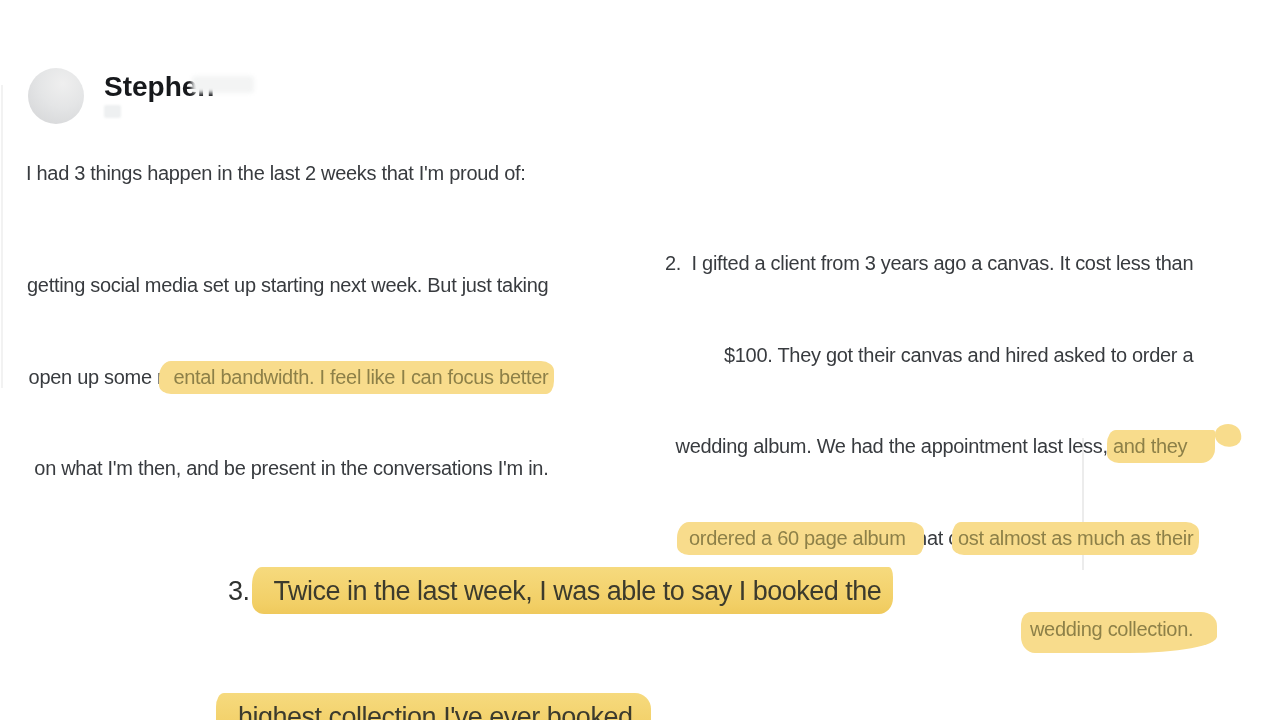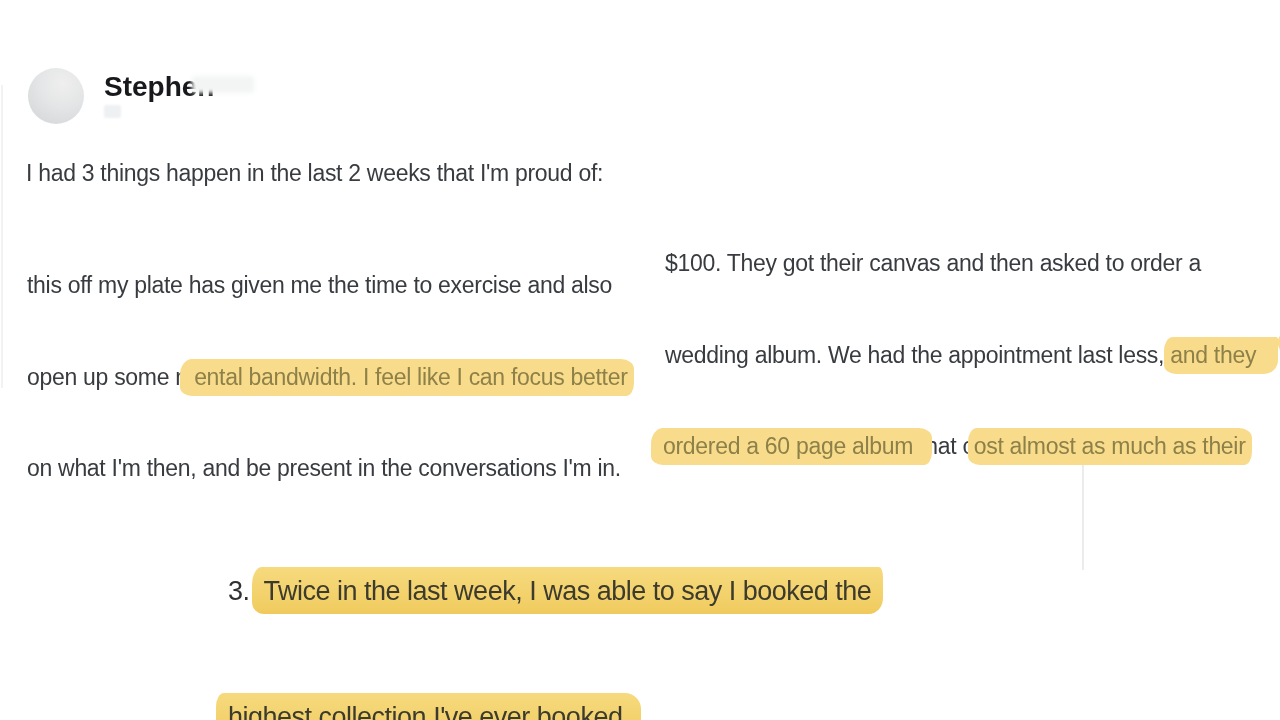--- a/index.html
+++ b/index.html
@@ -38,22 +38,22 @@
     background: #f3f4f4; border-radius: 3px; filter: blur(2px);
   }
   .time-smudge {
     position: absolute; left: 104px; top: 105px; width: 17px; height: 13px;
     background: #eef0f1; border-radius: 2px; filter: blur(1px);
   }
 
   
   .body-text {
     position: absolute;
-    font-size: 23px; line-height: 30.5px; letter-spacing: -0.3px;
-    color: #383b3f; white-space: pre;
+    font-size: 20px; line-height: 30.5px; letter-spacing: -0.3px;
+    color: #383b3f; white-space: pre; text-align: right;
   }
   .intro   { left: 26px;  top: 158px; }
   .item1   { left: 27px;  top: 209px; }
   .item2   { left: 665px; top: 187px; }
 
   .item3 {
     position: absolute; left: 228px; top: 486px;
     font-size: 27px; line-height: 42px; letter-spacing: -0.5px;
     color: #303230; white-space: pre; font-weight: 400;
   }
@@ -65,41 +65,41 @@
     position: relative;
     background: #f8dc8c;
     color: #8d8048;
     padding: 5px 6px 6px 6px;
     margin: 0 -6px;
     border-radius: 9px 13px 8px 12px / 14px 10px 13px 9px;
   }
   .hl.bleed-left    { padding-left: 14px;  margin-left: -14px;  border-top-left-radius: 12px 16px; }
   .hl.bleed-right   { padding-right: 13px; margin-right: -13px; padding-left: 12px; }
   .hl.tail-right {
-    padding-right: 22px; margin-right: -22px;
+    padding-right: 28px; margin-right: -22px;
     border-top-right-radius: 2px; border-bottom-right-radius: 14px; margin-top: 23px;
   }
   .hl.tail-right::after {
     content: ""; position: absolute; left: 100%; top: -6px;
     width: 26px; height: 70%;
     background: #f8dc8c;
     border-radius: 45% 55% 40% 60%;
     transform: rotate(-10deg);
   }
   .hl.blob {
     padding: 6px 24px 13px 9px; margin: 0 -24px 0 -9px;
     border-radius: 10px 16px 45% 14px / 12px 14px 40% 16px;
   }
 
   
   .hl3 {
     position: relative;
     background: linear-gradient(180deg, #f6da7e 0%, #f2cf66 78%, #efc95c 100%);
     color: #3c3b2d;
-    padding: 9px 12px 8px 12px;
+    padding: 9px 12px 8px 22px;
     margin: 0 -12px;
     border-radius: 10px 4px 14px 12px / 18px 10px 16px 12px;
   }
   .hl3.second-line {
     border-radius: 8px 16px 14px 6px / 14px 16px 45% 10px;
   }
   .hl3.second-line::after {
     content: ""; position: absolute; left: -6px; bottom: -10px;
     width: 62%; height: 14px;
     background: #f3d267;
@@ -117,29 +117,31 @@
   <div class="divider-line-right"></div>
 
   <div class="avatar"></div>
   <div class="author-name">Stephen</div>
   <div class="name-smudge"></div>
   <div class="time-smudge"></div>
 
   <div class="body-text intro">I had 3 things happen in the last 2 weeks that I'm proud of:</div>
 
   <div class="body-text item1">
-    <div class="text-line"><span>this off my plate has given me the time to exercise and also</span></div>
+    <div class="text-line"><span>getting social media set up starting next week. But just taking</span></div>
     <div class="text-line"><span>open up some m</span><mark class="hl bleed-left">ental bandwidth. I feel like I can focus better</mark></div>
     <div class="text-line"><span>on what I'm then, and be present in the conversations I'm in.</span></div>
   </div>
 
   <div class="body-text item2">
-    <div class="text-line"><span>$100. They got their canvas and then asked to order a</span></div>
+    <div class="text-line"><span>2.  I gifted a client from 3 years ago a canvas. It cost less than</span></div>
+    <div class="text-line"><span>$100. They got their canvas and hired asked to order a</span></div>
     <div class="text-line"><span>wedding album. We had the appointment last less, </span><mark class="hl tail-right">and they</mark></div>
     <div class="text-line"><mark class="hl bleed-left bleed-right">ordered a 60 page album </mark><span>that c</span><mark class="hl">ost almost as much as their</mark></div>
+    <div class="text-line"><mark class="hl blob">wedding collection.</mark></div>
   </div>
 
   <div class="item3">
     <div class="text-line"><span>3.  </span><mark class="hl3">Twice in the last week, I was able to say I booked the</mark></div>
     <div class="text-line"><mark class="hl3 second-line">highest collection I've ever booked.</mark></div>
   </div>
 
 </div>
 
 </body></html>

